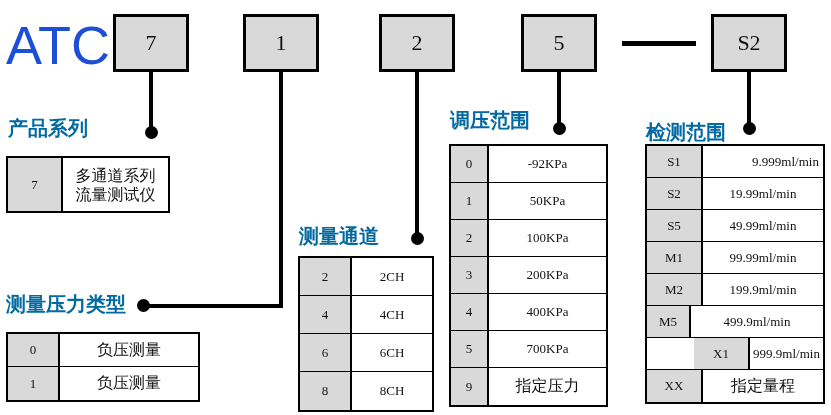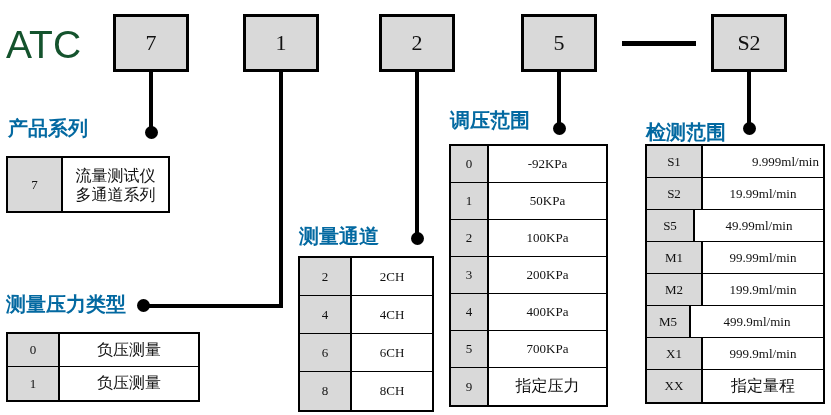--- a/index.html
+++ b/index.html
@@ -12,23 +12,23 @@
     width: 831px;
     height: 415px;
     background: #ffffff;
     font-family: "Liberation Serif", "DejaVu Serif", serif;
     overflow: hidden;
   }
   
   .brand {
     position: absolute;
     font-family: "Liberation Sans", "DejaVu Sans", sans-serif;
-    font-size: 39px;
+    font-size: 54px;
     line-height: 42px;
-    color: #14532d;
+    color: #1d4ed8;
     letter-spacing: 0px;
     white-space: nowrap;
   }
   .code-box {
     position: absolute;
     background: #d9d9d9;
     border: 3px solid #000;
     box-sizing: border-box;
     display: flex;
     align-items: center;
@@ -139,22 +139,22 @@
   <div class="dot" style="left:553px; top:122px;"></div>
 
   <div class="vline" style="left:747px; top:72px; height:56px;"></div>
   <div class="dot" style="left:743px; top:122px;"></div>
 
   <div class="sec-label" style="left:8px; top:120px;">产品系列</div>
   <div class="opt-table" style="left:6px; top:156px; width:164px;">
     <div class="opt-row" style="height:53px;">
       <div class="opt-code" style="width:55px;">7</div>
       <div class="opt-val multiline">
+        <span>多通道系列</span>
         <span>流量测试仪</span>
-        <span>多通道系列</span>
       </div>
     </div>
   </div>
 
   <div class="sec-label" style="left:6px; top:296px;">测量压力类型</div>
   <div class="opt-table" style="left:6px; top:332px; width:194px;">
     <div class="opt-row" style="height:33px;">
       <div class="opt-code" style="width:52px;">0</div>
       <div class="opt-val cjk">负压测量</div>
     </div>
@@ -220,36 +220,36 @@
   <div class="opt-table" style="left:645px; top:144px; width:180px;">
     <div class="opt-row" style="height:32px;gap:45px;">
       <div class="opt-code" style="width:56px;">S1</div>
       <div class="opt-val">9.999ml/min</div>
     </div>
     <div class="opt-row" style="height:32px;">
       <div class="opt-code" style="width:56px;">S2</div>
       <div class="opt-val">19.99ml/min</div>
     </div>
     <div class="opt-row" style="height:32px;">
-      <div class="opt-code" style="width:48px;text-align:right;">S5</div>
+      <div class="opt-code" style="width:56px;text-align:right;">S5</div>
       <div class="opt-val">49.99ml/min</div>
     </div>
     <div class="opt-row" style="height:32px;">
       <div class="opt-code" style="width:56px;">M1</div>
       <div class="opt-val">99.99ml/min</div>
     </div>
     <div class="opt-row" style="height:32px;">
       <div class="opt-code" style="width:56px;">M2</div>
       <div class="opt-val">199.9ml/min</div>
     </div>
     <div class="opt-row" style="height:32px;">
       <div class="opt-code" style="width:44px;">M5</div>
       <div class="opt-val">499.9ml/min</div>
     </div>
-    <div class="opt-row" style="height:32px;">
+    <div class="opt-row" style="height:32px;padding-left:47px;">
       <div class="opt-code" style="width:56px;">X1</div>
       <div class="opt-val">999.9ml/min</div>
     </div>
     <div class="opt-row" style="height:32px;">
       <div class="opt-code" style="width:56px;">XX</div>
       <div class="opt-val cjk">指定量程</div>
     </div>
   </div>
 
 </div>

